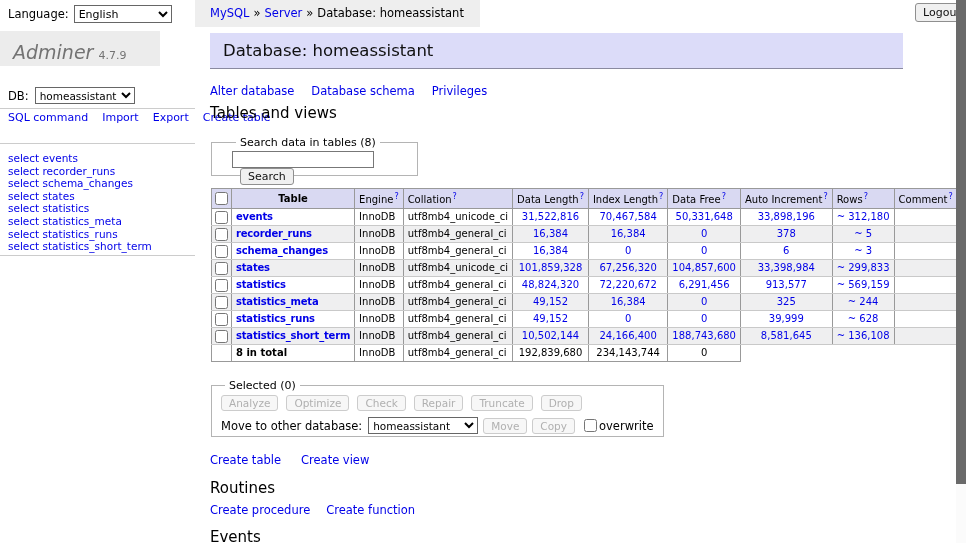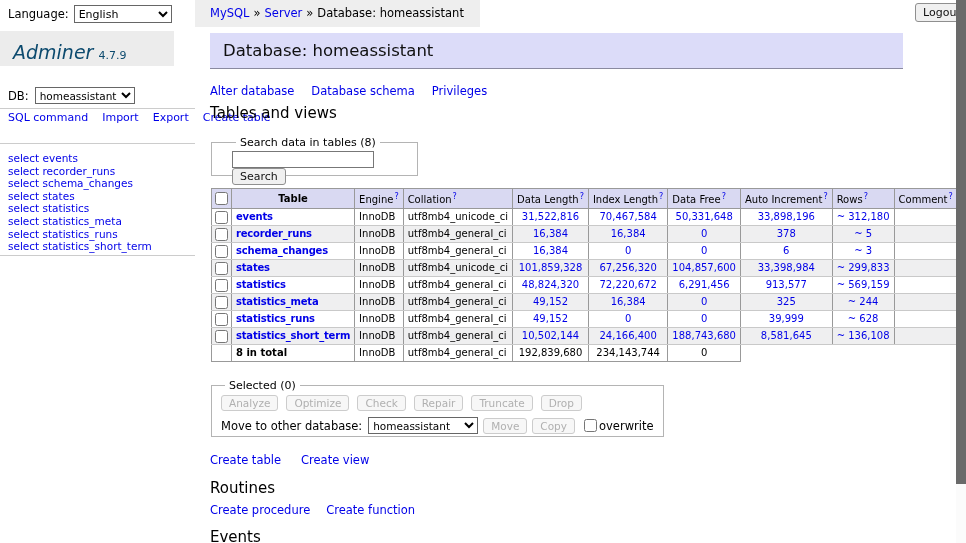--- a/index.html
+++ b/index.html
@@ -4,21 +4,21 @@
 <style>
 *{margin:0;padding:0;box-sizing:border-box}
 html,body{width:966px;height:543px}
 body{font-family:"DejaVu Sans",sans-serif;background:#fff;color:#000;position:relative;overflow:hidden}
 a{color:#0000e8;text-decoration:none;cursor:pointer}
 #frame{position:absolute;inset:0;width:966px;height:543px;overflow:hidden}
 
 #sidebar{position:absolute;left:0;top:0;width:195px;height:543px;background:#fff}
 .lang-row{position:absolute;left:8px;top:5px;font-size:11.5px;white-space:nowrap}
 .lang-row select{width:98px;height:18px;font-size:11px;margin-left:5px;border:1px solid #666;background:#fff;font-family:inherit}
-h1.brand{position:absolute;left:0;top:31px;width:174px;height:35px;background:#ececec;font-weight:400;line-height:35px;padding-left:13px;color:#0c4a6e;white-space:nowrap}
+h1.brand{position:absolute;left:0;top:31px;width:160px;height:35px;background:#ececec;font-weight:400;line-height:35px;padding-left:13px;color:#737373;white-space:nowrap}
 .brand-name{font-style:italic;font-size:19px}
 .brand-ver{font-size:11px;margin-left:5px}
 .db-row{position:absolute;left:8px;top:87px;font-size:11.5px;white-space:nowrap}
 .db-row select{width:100px;height:17px;font-size:10.5px;margin-left:6px;border:1px solid #666;background:#fff;font-family:inherit}
 .sep{position:absolute;left:0;width:195px;border-top:1px solid #ccc;height:0}
 #sep1{top:108px}#sep2{top:143px}#sep3{top:255px}
 .cmd-links{position:absolute;left:8px;top:111px;width:180px;font-size:11px;line-height:14.5px}
 .cmd-links a{margin-right:14px;white-space:nowrap}
 .tbl-list{position:absolute;left:8px;top:152px;font-size:10.5px;line-height:12.6px}
 .tbl-list a{white-space:nowrap}
@@ -31,21 +31,21 @@
 
 h2.page-title{position:absolute;left:210px;top:33px;width:693px;height:36px;background:#dcdcf9;border-bottom:1px solid #8a8aa0;font-size:16.5px;font-weight:400;line-height:35px;padding-left:13px;color:#101010}
 .db-actions{position:absolute;left:210px;top:84px;font-size:11.5px}
 .db-actions a{margin-right:17px}
 h3{font-weight:400;font-size:15px;color:#000;white-space:nowrap}
 #tables-title{position:absolute;left:210px;top:104px}
 fieldset{position:absolute;border:1px solid #b4b4b4;font-size:11px;background:#fff}
 legend{font-size:11px;padding:0 4px;margin-left:4px;white-space:nowrap}
 #search-fs{left:211px;top:136px;width:207px;height:40px;padding:2px 20px}
 #search-fs input[type=text]{width:142px;height:17px;font-size:11px;border:1px solid #777;padding:1px 3px;font-family:inherit;vertical-align:middle}
-#search-fs button{margin-left:0;vertical-align:middle}
+#search-fs button{margin-left:8px;vertical-align:middle}
 
 table.tables{position:absolute;left:211px;top:188px;border-collapse:collapse;table-layout:fixed;font-size:10px;border-top:1px solid #999;border-left:1px solid #999}
 .tables th,.tables td{border-right:1px solid #999;border-bottom:1px solid #c9c9c9;padding:0 4px;height:16px;line-height:16px;white-space:nowrap;overflow:hidden}
 .tables thead th{background:#d9d9f2;border-bottom:1px solid #999;font-weight:400;text-align:left}
 .tables th.thname{text-align:center;font-weight:700}
 .tables th.cb,.tables td.cb{text-align:center;padding:0}
 .tables .num{text-align:center;color:#0000e8}
 .tables tr.even td{background:#efeff0}
 .tables td.name a{font-weight:700;letter-spacing:-0.2px}
 .tables tr.total td{border-bottom:1px solid #999;background:#fff}

